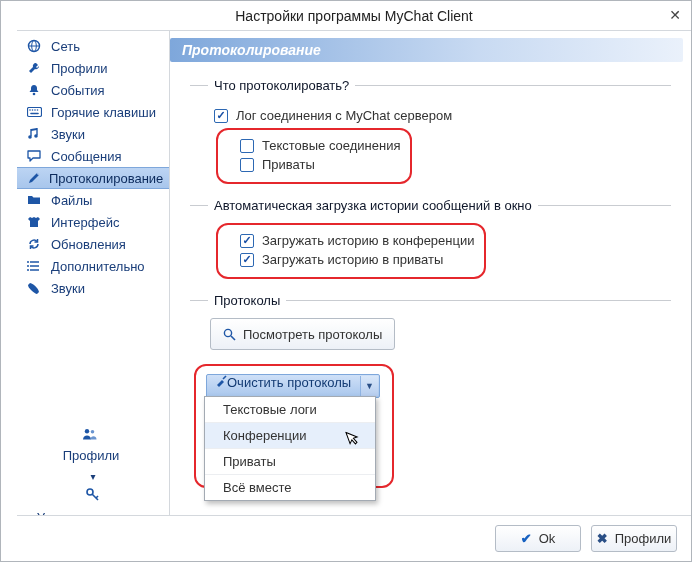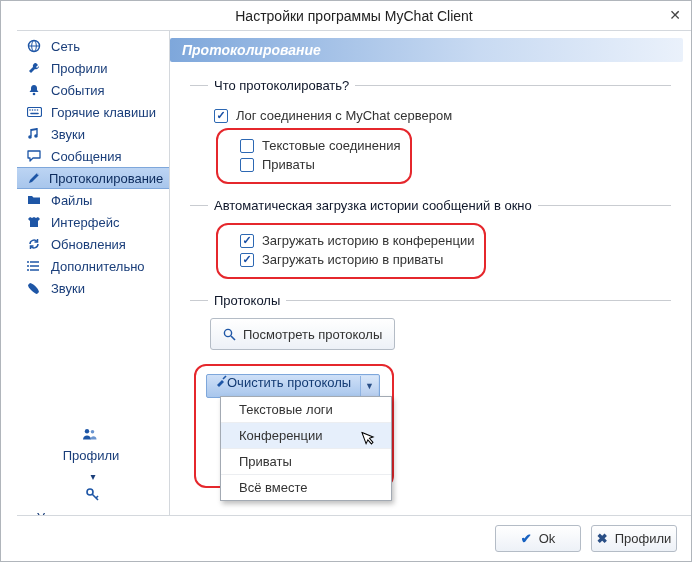--- a/index.html
+++ b/index.html
@@ -183,21 +183,21 @@
   .dd-btn .caret {
     position: absolute; right: 1px; top: 1px; bottom: 1px;
     width: 18px;
     border-left: 1px solid #8fb3e2;
     display: flex; align-items: center; justify-content: center;
     font-size: 9px; color: #2a4f86;
     background: linear-gradient(to bottom,#d9e7f9,#b6cdee);
   }
   .dd-menu {
     position: absolute;
-    left: 26px; top: 32px;
+    left: 10px; top: 32px;
     width: 172px;
     border: 1px solid #a3aab3;
     background: #fff;
     box-shadow: 2px 3px 5px rgba(0,0,0,0.25);
     z-index: 10;
   }
   .dd-item {
     padding: 5px 10px 5px 18px;
     font-size: 13px;
     color: #333;

